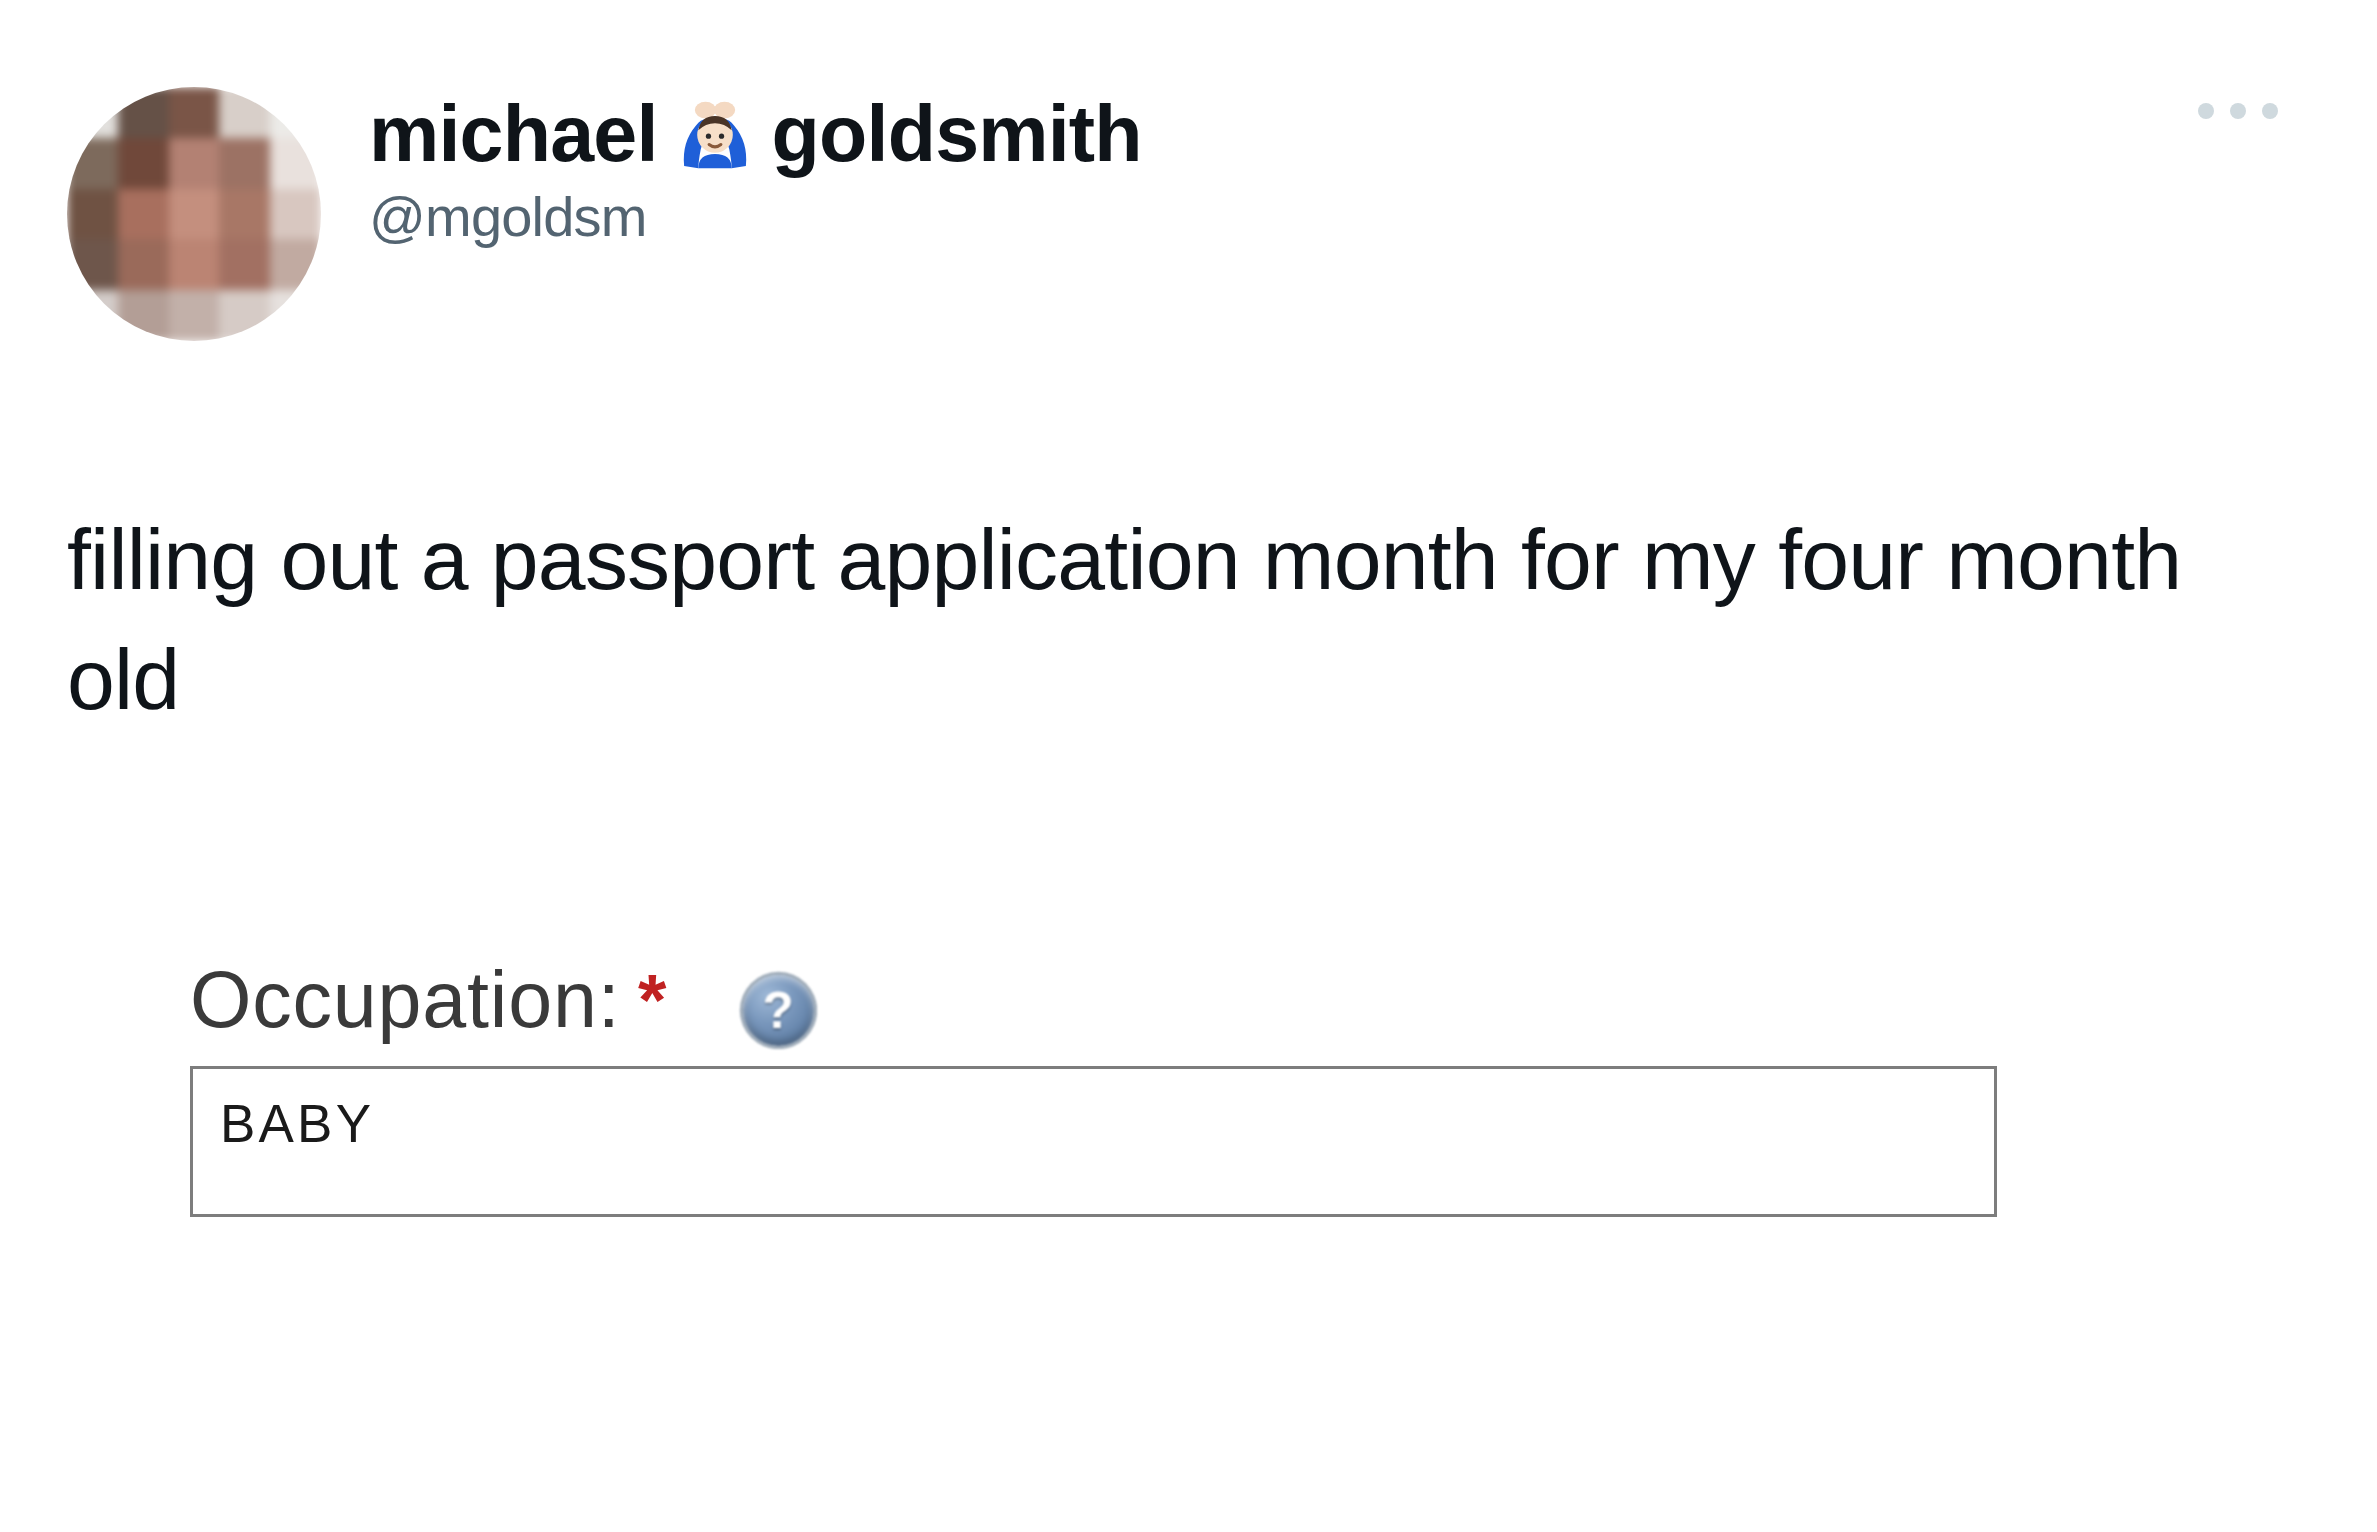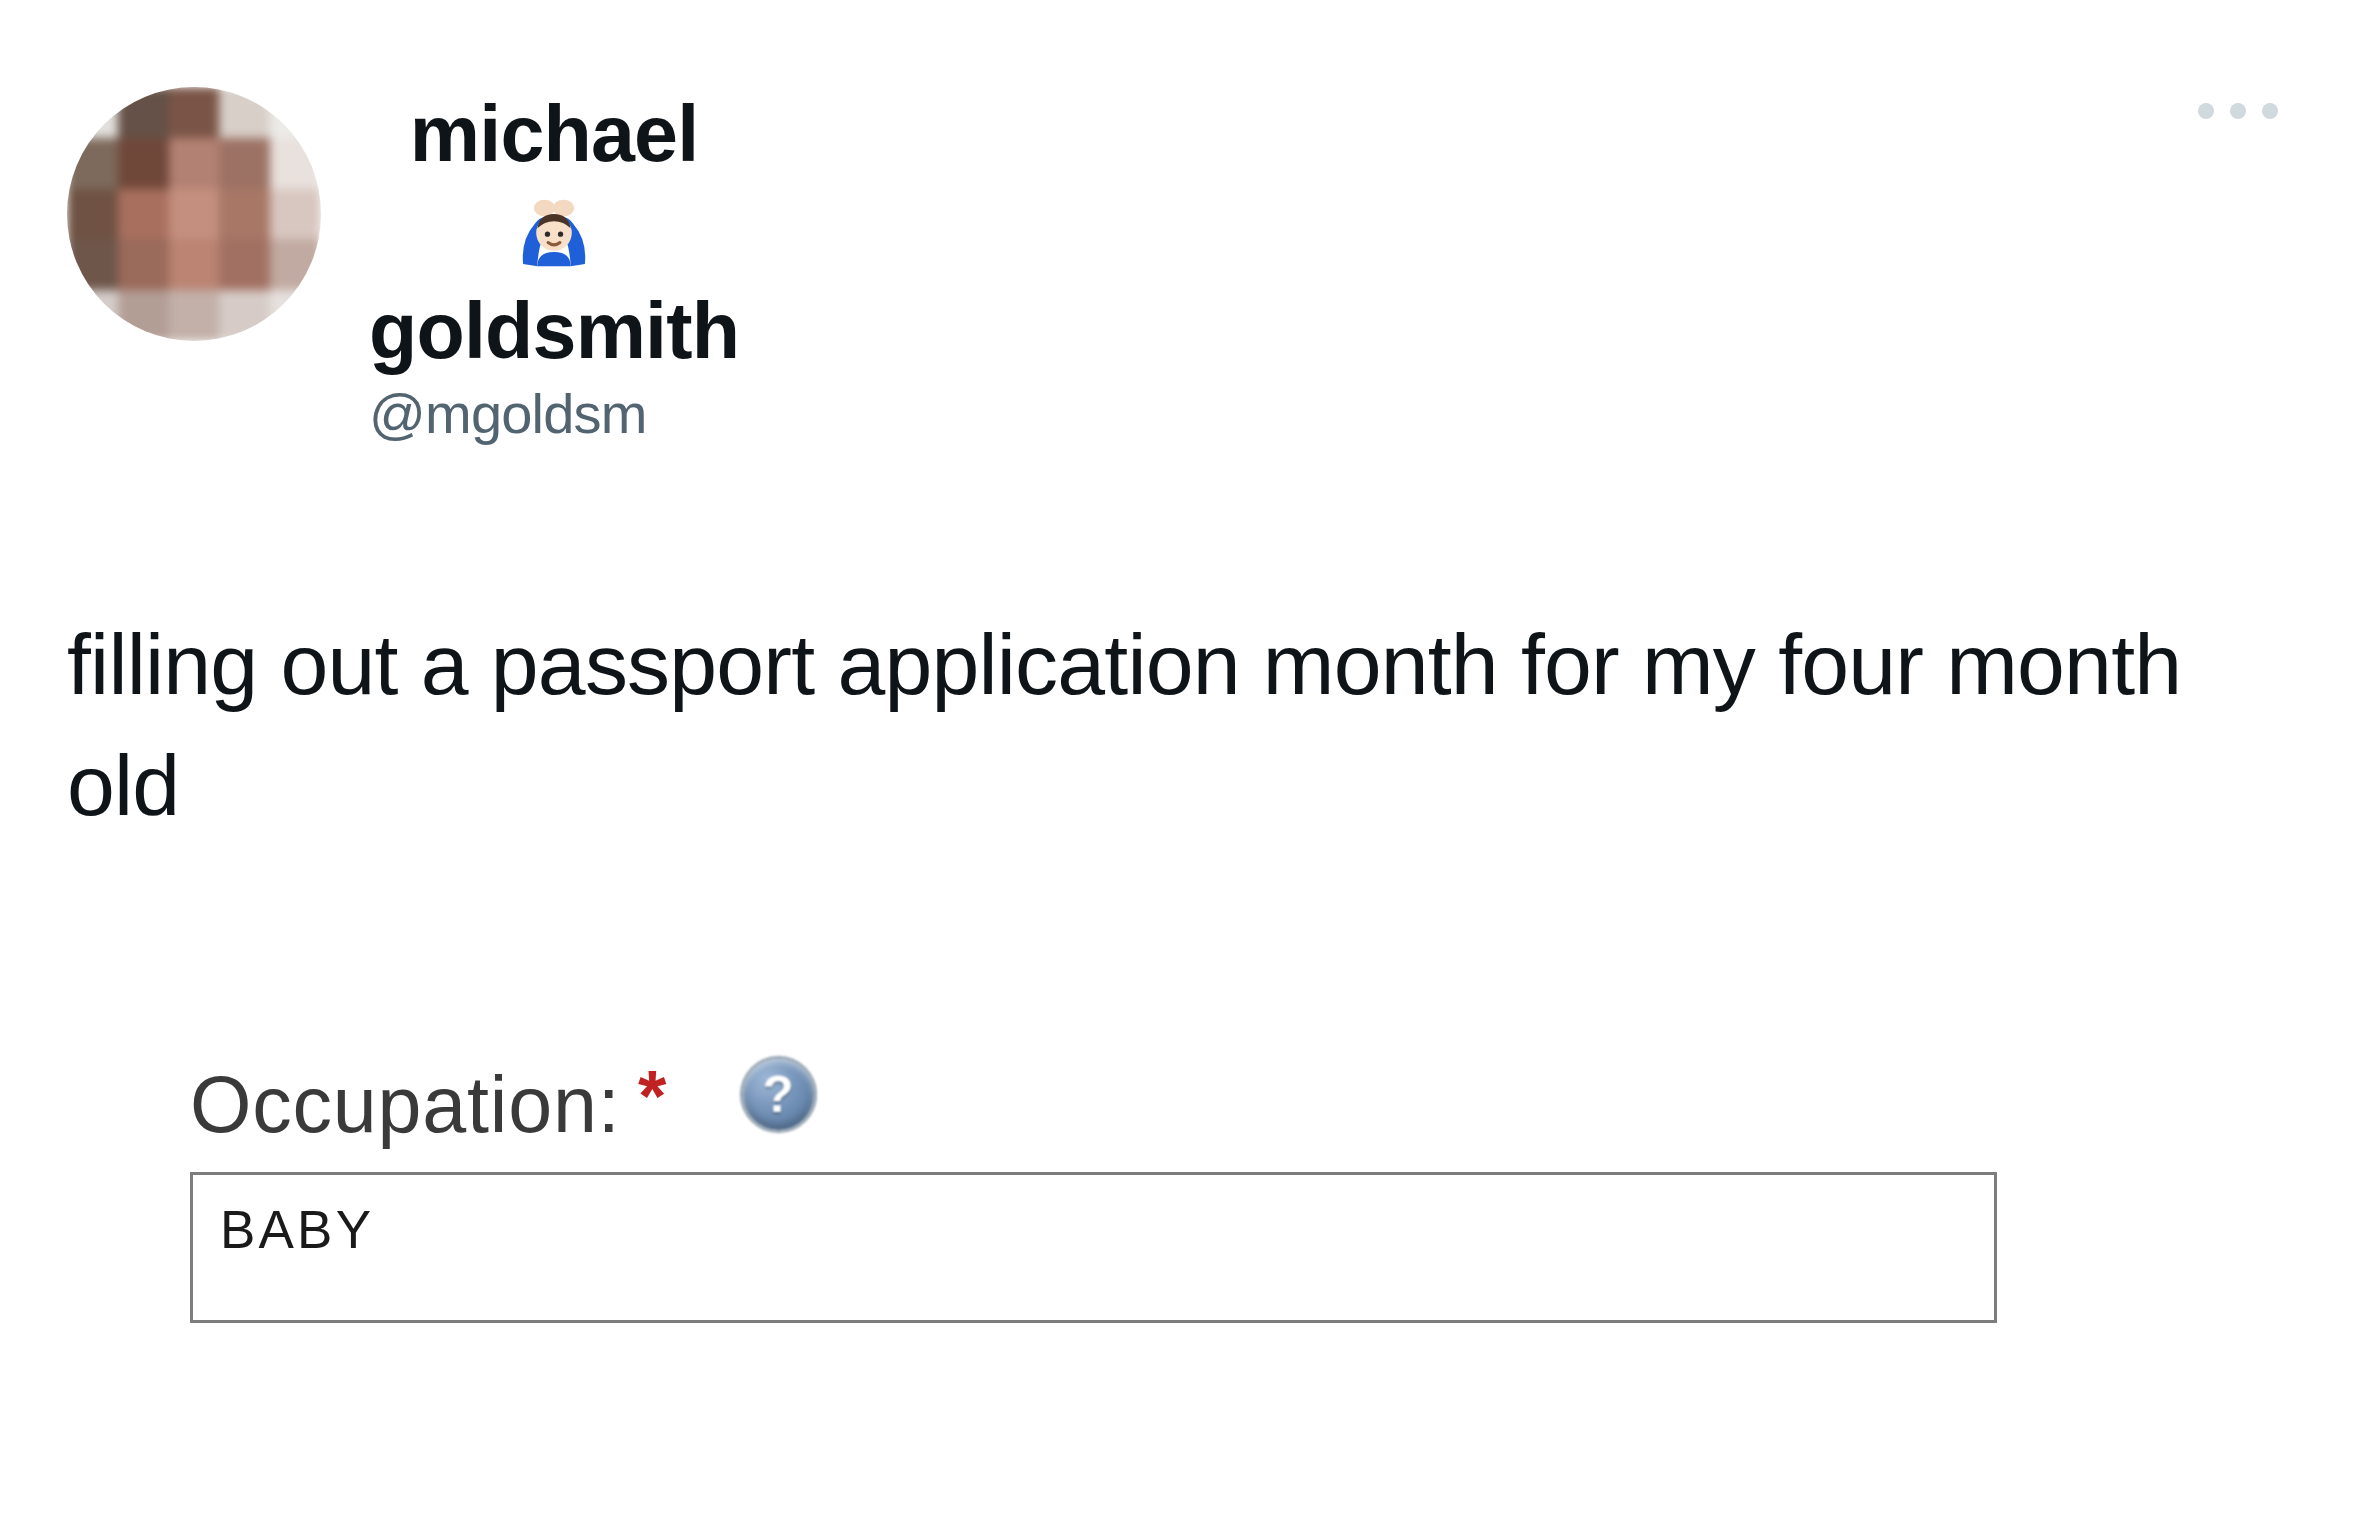--- a/index.html
+++ b/index.html
@@ -50,21 +50,20 @@
     .display-name {
       font-size: 79px;
       font-weight: 800;
       color: #0f1419;
       letter-spacing: -0.8px;
       line-height: 1.05;
       display: flex;
       align-items: center;
       flex-wrap: wrap;
       gap: 19px;
-      flex-direction: column;
     }
     .emoji {
       display: inline-block;
       vertical-align: middle;
     }
     .emoji svg { display:block; }
     .handle {
       font-size: 56px;
       color: #536471;
       font-weight: 400;
@@ -94,21 +93,21 @@
     }
 
     .form-embed {
       margin-top: 214px;
       margin-left: 123px;
       width: 1839px;
       filter: blur(0.5px);
     }
     .label-row {
       display: flex;
-      align-items: flex-start;
+      align-items: flex-end;
       gap: 14.3px;
       margin-bottom: 20.6px;
     }
     .occ-label {
       font-family: "Segoe UI", Arial, sans-serif;
       font-size: 79px;
       color: #3a3a3a;
       letter-spacing: 0.8px;
     }
     .req-star {

